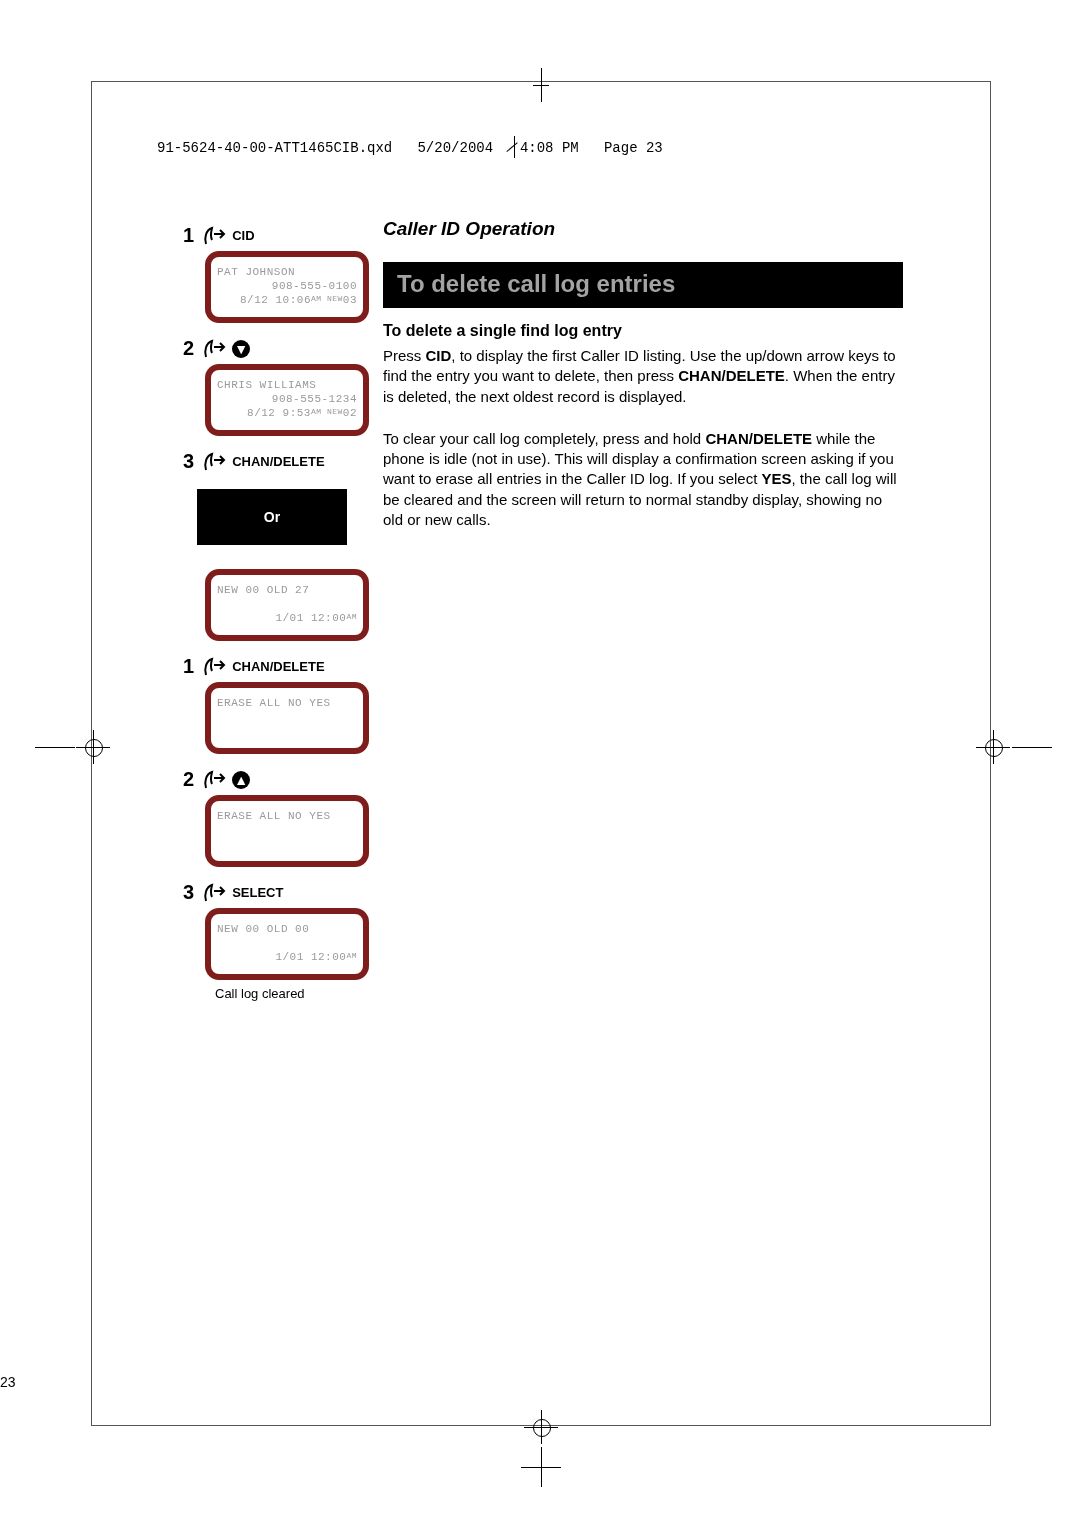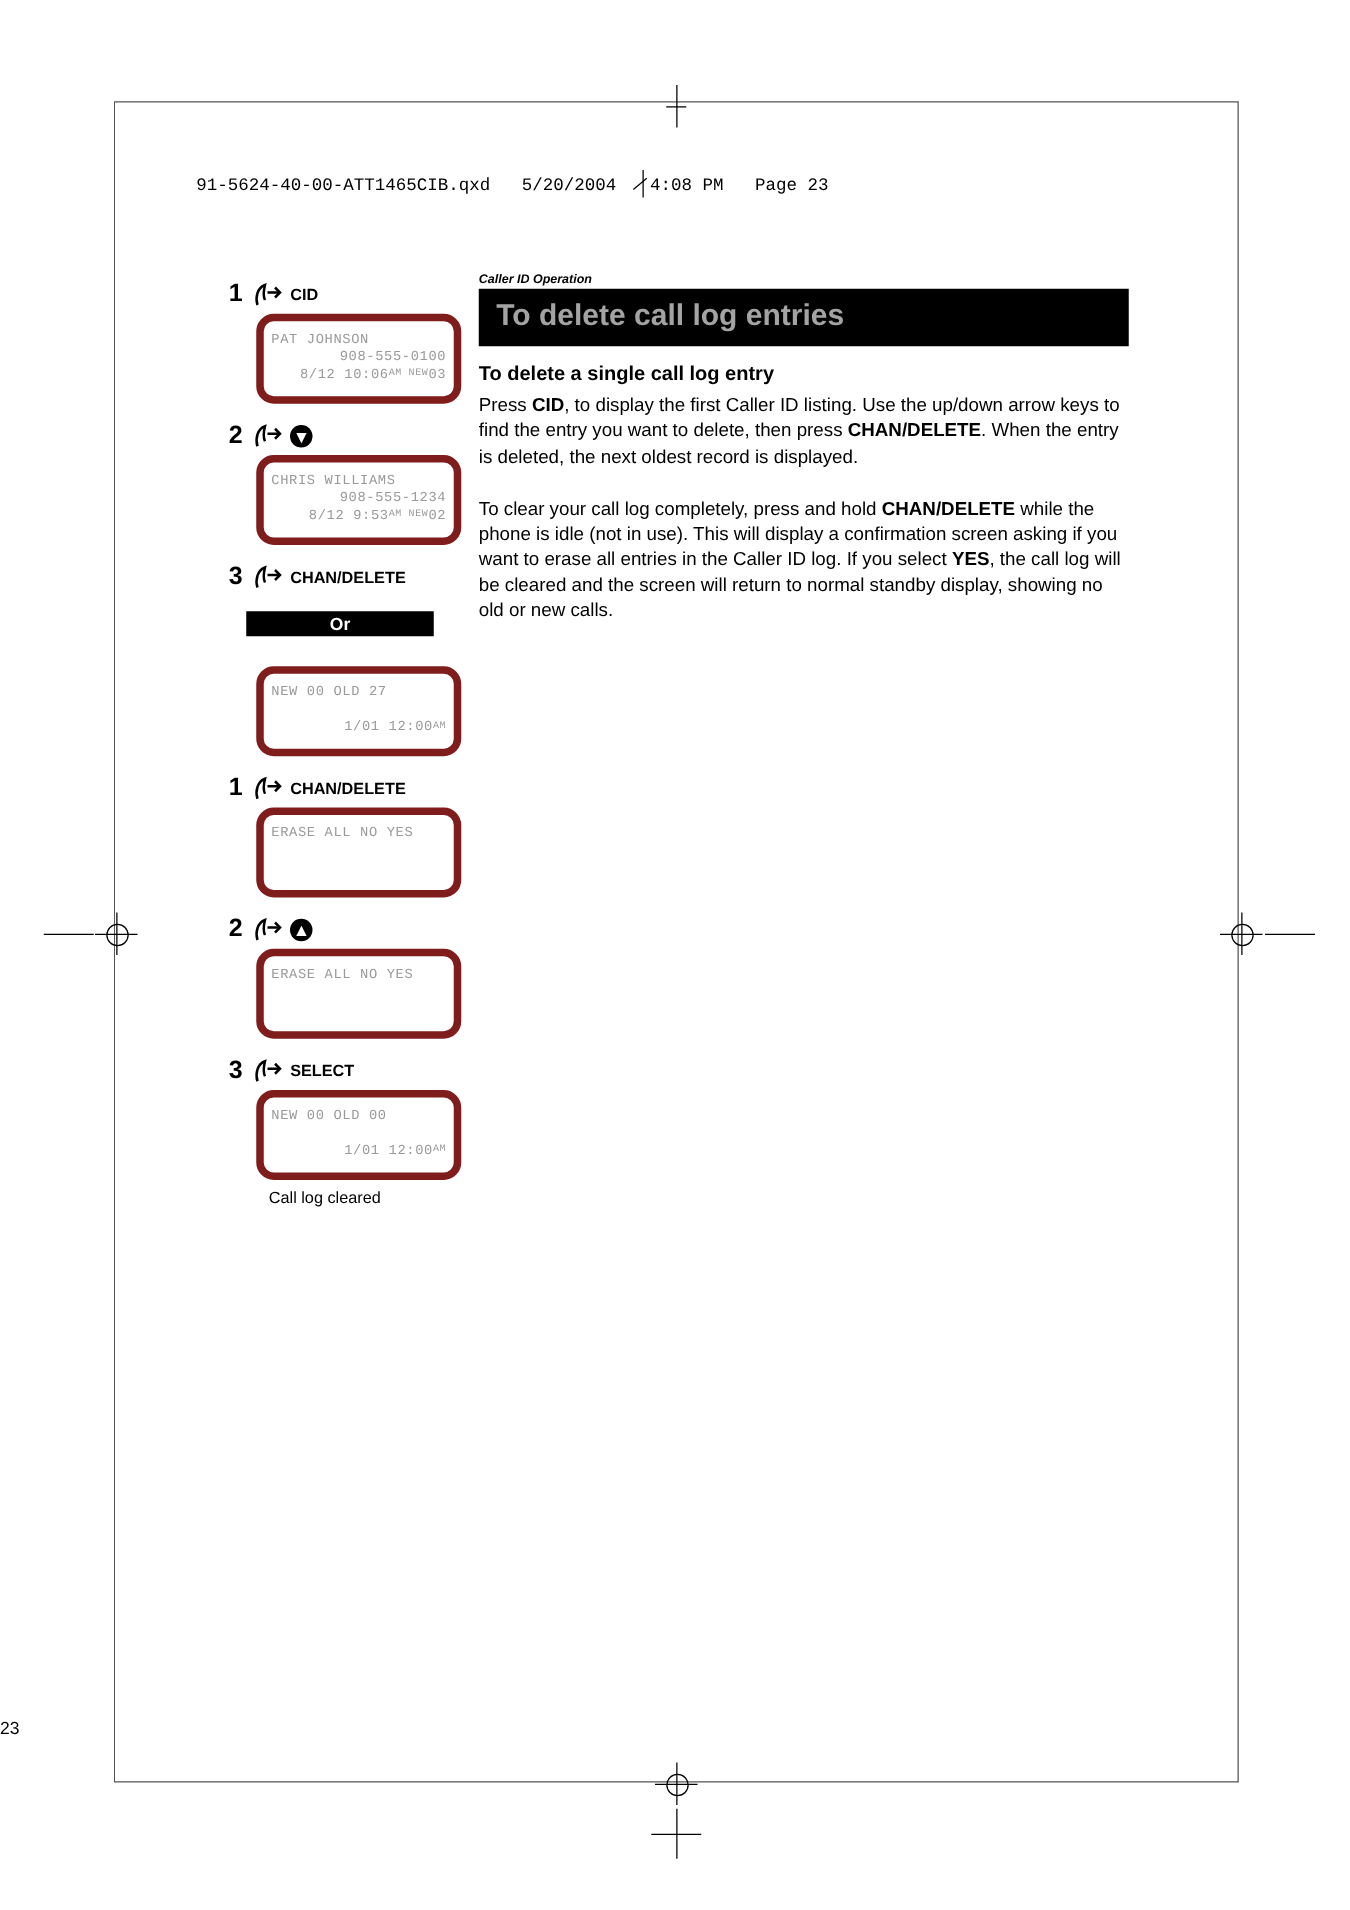--- a/index.html
+++ b/index.html
@@ -113,23 +113,23 @@
   .left-col {
     float: left;
     width: 180px;
   }
   .right-col {
     float: right;
     width: 520px;
   }
   .section-label {
     font-style: italic;
-    font-size: 10px;
-    font-weight: bold;
-    margin-bottom: 2px;
+    font-size: 19px;
+    font-weight: bold;
+    margin-bottom: 22px;
   }
   .title-bar {
     background: #000;
     color: #a3a3a3;
     font-weight: bold;
     font-size: 24px;
     padding: 8px 14px 10px 14px;
     margin-bottom: 14px;
   }
   .subhead {
@@ -199,21 +199,21 @@
   .lcd span.badge { font-size: 8px; vertical-align: 2px; }
 
   .or-bar {
     background: #000;
     color: #fff;
     font-weight: bold;
     font-size: 14px;
     text-align: center;
     width: 150px;
     margin: 16px 0 24px 14px;
-    padding: 2px 0;
+    padding: 20px 0;
   }
   .caption {
     font-size: 13px;
     margin-left: 32px;
     margin-top: -8px;
   }
 
   .page-num {
     position: absolute;
     left: 0;
@@ -356,21 +356,21 @@
       <div>&nbsp;</div>
       <div><span>1/01  12:00</span><span class="badge">AM</span></div>
     </div>
     <div class="caption">Call log cleared</div>
   </div>
 
   <div class="right-col">
     <div class="section-label">Caller ID Operation</div>
     <div class="title-bar">To delete call log entries</div>
 
-    <div class="subhead">To delete a single call log entry</div>
+    <div class="subhead">To delete a single find log entry</div>
     <div class="body-text">
       <span>Press </span><b>CID</b><span>, to display the first Caller ID listing. Use the up/down arrow keys to find the entry you want to delete, then press </span><b>CHAN/DELETE</b><span>. When the entry is deleted, the next oldest record is displayed.</span>
     </div>
 
     <div class="body-text">
       <span>To clear your call log completely, press and hold </span><b>CHAN/DELETE</b><span> while the phone is idle (not in use). This will display a confirmation screen asking if you want to erase all entries in the Caller ID log. If you select </span><b>YES</b><span>, the call log will be cleared and the screen will return to normal standby display, showing no old or new calls.</span>
     </div>
   </div>
 </div>
 

